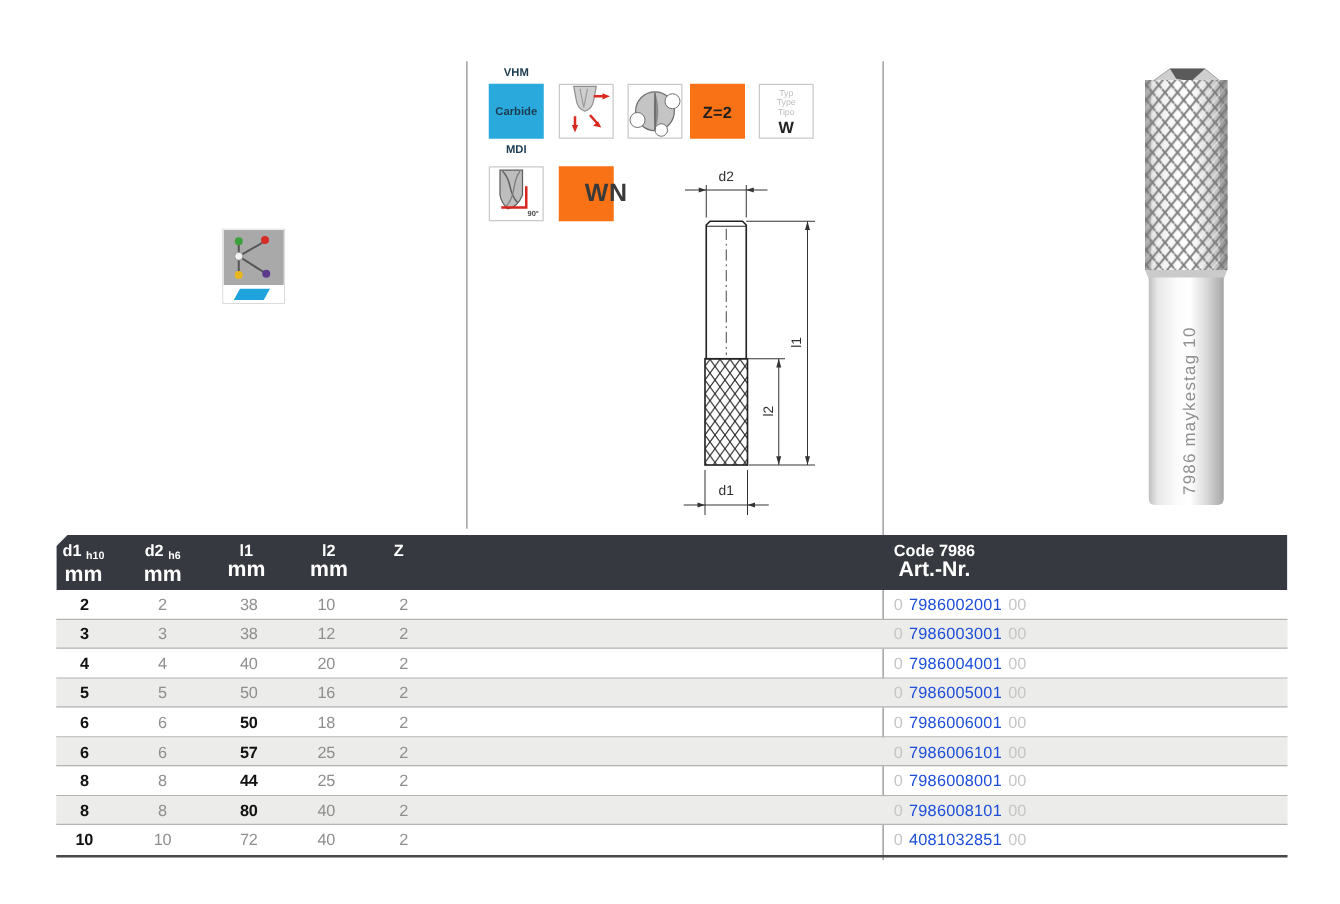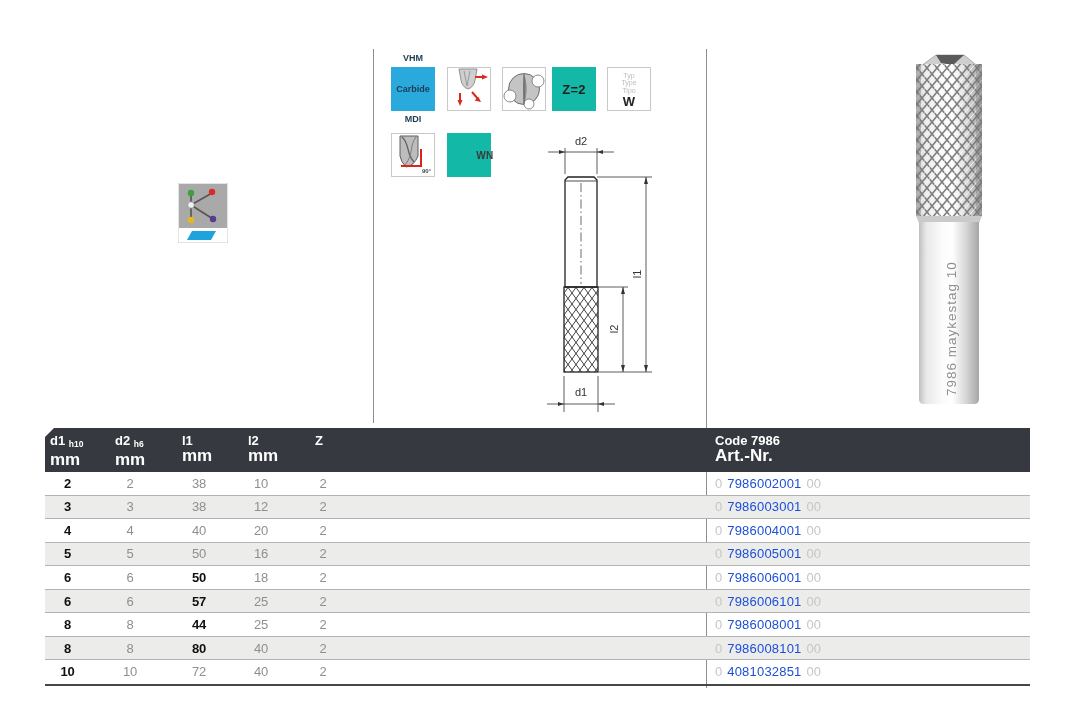--- a/index.html
+++ b/index.html
@@ -4,33 +4,33 @@
 <style>
   html,body{margin:0;padding:0;background:#fff;}
   #page{position:relative;width:1072px;height:723px;background:#ffffff;overflow:hidden;
         font-family:"Liberation Sans",sans-serif;}
   .abs{position:absolute;}
   .vline{position:absolute;width:1px;background:#8E8E8E;}
   
   .badge{position:absolute;width:44px;height:44px;box-sizing:border-box;display:flex;
          flex-direction:column;align-items:center;justify-content:center;}
   .badge.white{background:#fff;border:1px solid #C9C9C9;}
-  .badge.gray{background:#14b8a6;text-align:center;}
+  .badge.gray{background:#f97316;text-align:center;}
   .badge.cyan{background:#29A9DC;gap:20px;}
   .vhm-line{font-size:9px;font-weight:bold;color:#1D3C52;line-height:10.5px;text-align:center;}
   .zlabel{font-size:13px;font-weight:bold;color:#1F1F1F;letter-spacing:.3px;}
-  .wnlabel{font-size:10px;font-weight:bold;color:#3A3A3A;letter-spacing:.5px;margin-left:32px;}
+  .wnlabel{font-size:20px;font-weight:bold;color:#3A3A3A;letter-spacing:.5px;margin-left:32px;}
   .typline{font-size:7px;color:#BDBDBD;line-height:7.5px;}
   .typW{font-size:13px;font-weight:bold;color:#222;margin-top:1px;line-height:13px;}
   
   #equalbox{left:757px;top:212px;width:127px;height:141px;background:#ACACAC;}
   
   #thead{left:45px;top:428px;width:985px;height:44px;background:#363A40;color:#fff;
          clip-path:polygon(9px 0,100% 0,100% 100%,0 100%,0 9px);}
-  .hcol{position:absolute;top:5px;}
+  .hcol{position:absolute;top:5px;text-align:center;}
   .hmain{font-size:13px;font-weight:bold;line-height:15px;}
   .hsub{font-size:8.5px;font-weight:bold;vertical-align:-2px;}
   .hunit{font-size:17px;font-weight:bold;line-height:15px;}
   #rows{position:absolute;left:45px;top:472px;width:985px;}
   .trow{position:relative;height:22.55px;display:flex;align-items:center;
         border-bottom:1px solid #B3B3B3;font-size:13px;}
   .trow.shaded{background:#ECECEA;}
   .c{text-align:center;color:#8F8F8F;letter-spacing:-.2px;}
   .c.cd1{width:45px;font-weight:bold;color:#111;}
   .c.cd2{width:80px;}

